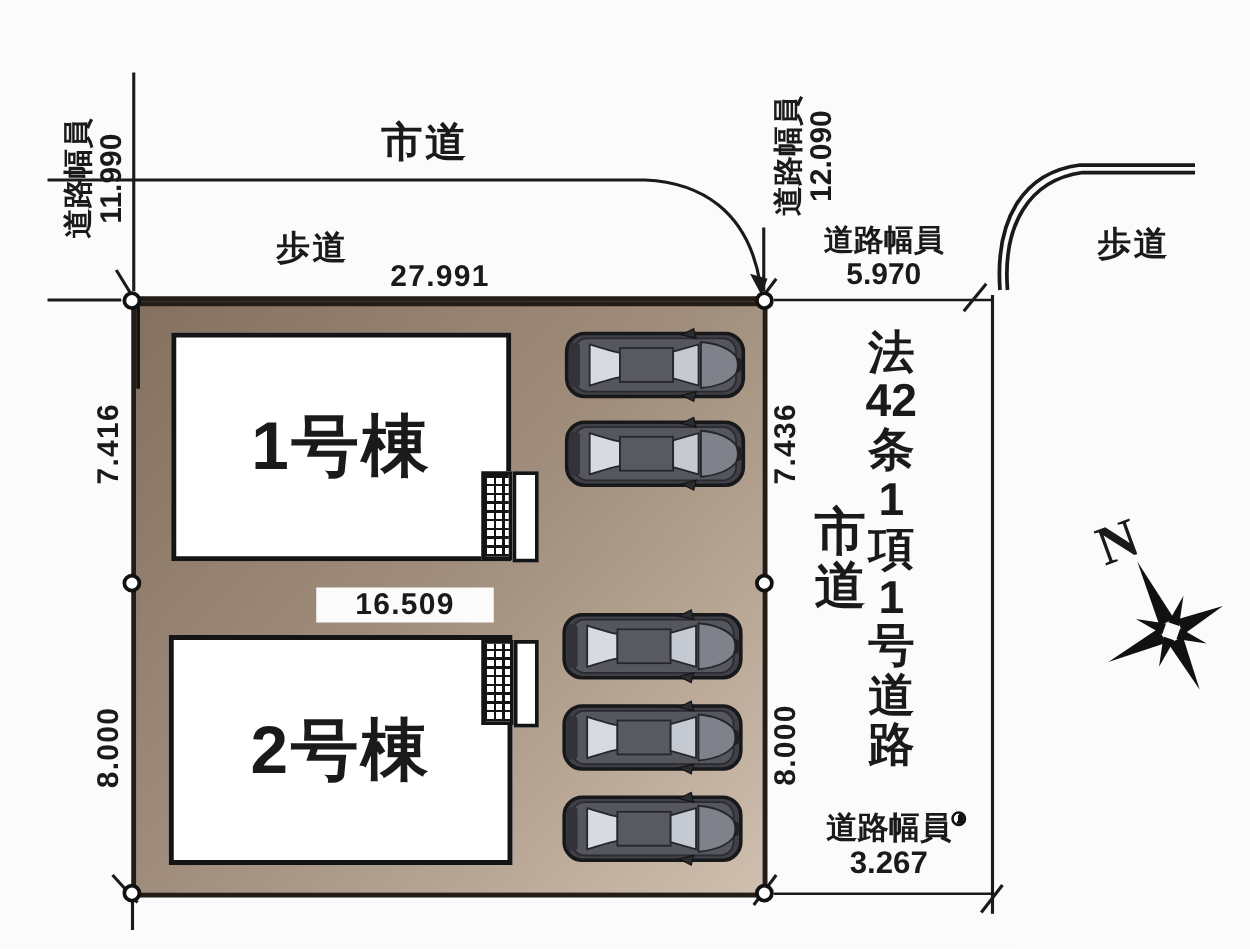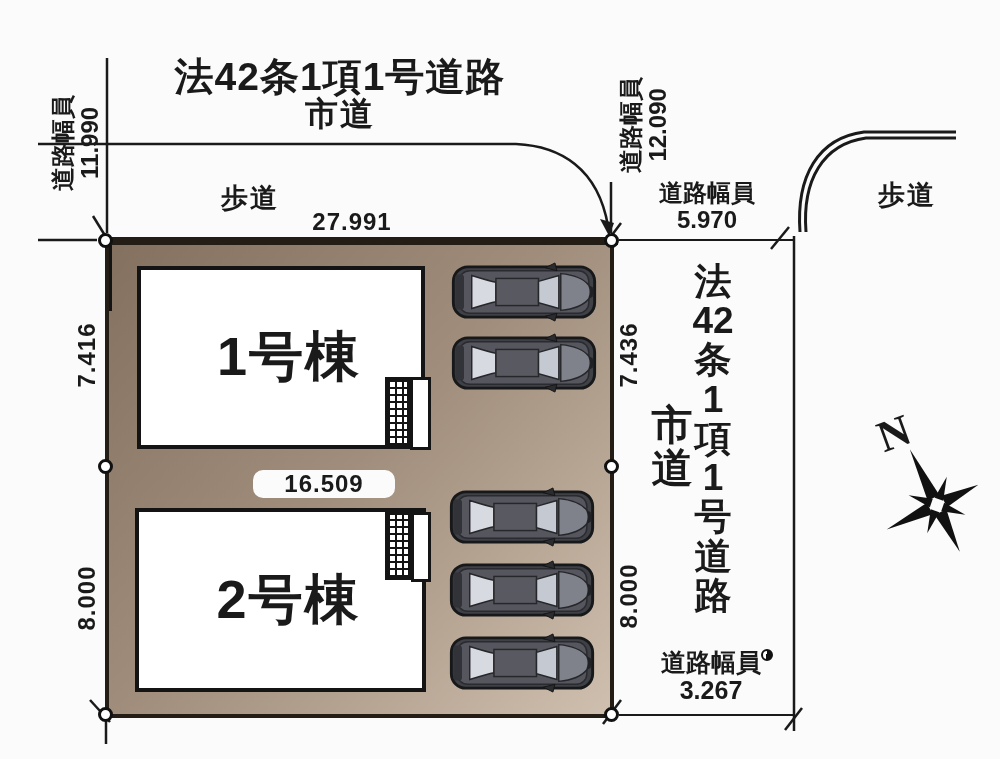--- a/index.html
+++ b/index.html
@@ -19,21 +19,21 @@
   .vcol span{display:block;text-align:center;}
 
   
   #plot{
     left:105px;top:237px;width:501px;height:473px;
     border:4px solid #241d16;
     background:linear-gradient(133deg,#84705f 0%,#a08d7b 48%,#cfbfae 100%);
   }
   #lot-divider{left:-4px;top:222px;width:509px;height:4px;background:#241d16;}
   .building{background:#ffffff;border:4px solid #141414;position:absolute;
-    display:flex;align-items:center;justify-content:center;padding-left:16px;}
+    display:flex;align-items:center;justify-content:center;}
   .building .bname{font-size:54px;letter-spacing:2px;}
   .hatch{position:absolute;border:3px solid #141414;background-color:#fff;
     background-image:
       repeating-linear-gradient(0deg,#141414 0 2px,transparent 2px 7px),
       repeating-linear-gradient(90deg,#141414 0 2px,transparent 2px 7px);}
   .step{position:absolute;border:3px solid #141414;background:#fff;}
   #fence-line{left:310px;top:209px;width:3px;height:66px;background:#141414;}
 
   .carcol{position:absolute;display:flex;flex-direction:column;}
   .car{width:148px;height:60px;display:block;}
@@ -105,21 +105,20 @@
       <polygon points="46,0 8,6.5 8,-6.5" fill="#111"></polygon>
       <g transform="rotate(45)">
         <polygon points="0,-30 4.5,-6 -4.5,-6" fill="#111"></polygon>
         <polygon points="0,30 4.5,6 -4.5,6" fill="#111"></polygon>
         <polygon points="-30,0 -6,4.5 -6,-4.5" fill="#111"></polygon>
         <polygon points="30,0 6,4.5 6,-4.5" fill="#111"></polygon>
       </g>
     </g>
   </svg>
 
-  <div class="abs ctr" style="left:130px;top:50px;width:420px;font-size:39px;letter-spacing:1px;">法42条1項1号道路</div>
   <div class="abs ctr" style="left:130px;top:92px;width:420px;font-size:33px;letter-spacing:2px;">市道</div>
 
   <div class="abs rot two-line" style="left:2px;top:116px;width:150px;">
     <span>道路幅員</span><br>
     <span>11.990</span>
   </div>
   <div class="abs lbl" style="left:200px;top:180px;width:100px;text-align:center;">歩道</div>
   <div class="abs dim ctr" style="left:292px;top:208px;width:120px;">27.991</div>
 
   <div class="abs rot two-line" style="left:570px;top:98px;width:150px;">
@@ -175,21 +174,21 @@
   <div class="node abs" style="left:98px;top:459px;"></div>
   <div class="node abs" style="left:604px;top:459px;"></div>
   <div class="node abs" style="left:98px;top:707px;"></div>
   <div class="node abs" style="left:604px;top:707px;"></div>
 
   <div class="abs rot dim ctr" style="left:42px;top:341px;width:90px;">7.416</div>
   <div class="abs rot dim ctr" style="left:42px;top:584px;width:90px;">8.000</div>
   <div class="abs rot dim ctr" style="left:584px;top:341px;width:90px;">7.436</div>
   <div class="abs rot dim ctr" style="left:584px;top:582px;width:90px;">8.000</div>
 
-  <div class="abs dim ctr chip" style="left:253px;top:470px;width:130px;border-radius:10px;">16.509</div>
+  <div class="abs dim ctr chip" style="left:253px;top:470px;width:130px;">16.509</div>
 
   <div class="abs vcol" style="left:689px;top:262px;width:48px;font-size:37px;">
       <span>法</span>
       <span>42</span>
       <span>条</span>
       <span>1</span>
       <span>項</span>
       <span>1</span>
       <span>号</span>
       <span>道</span>

